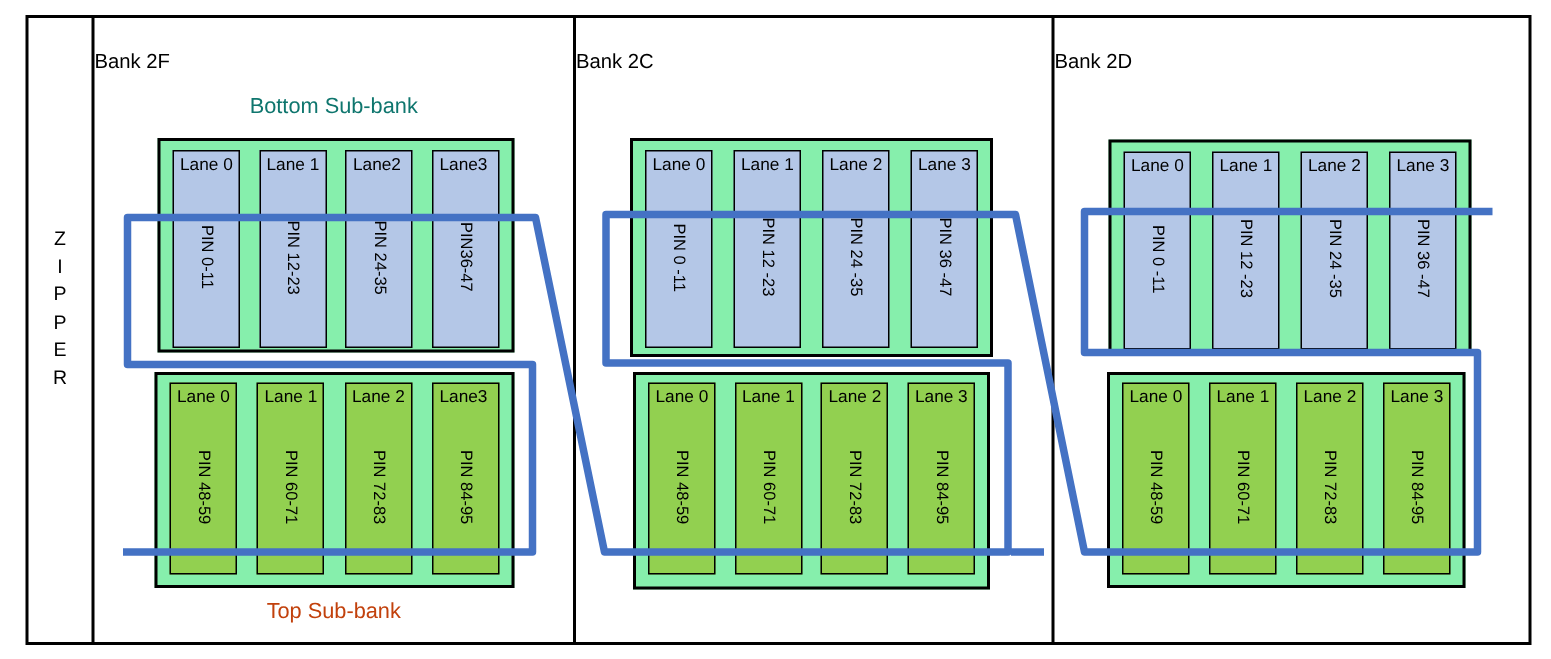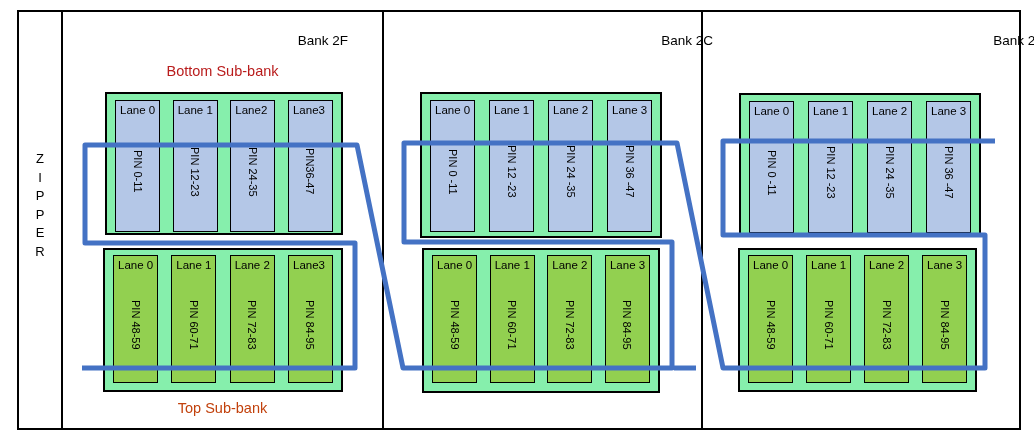--- a/index.html
+++ b/index.html
@@ -4,23 +4,23 @@
 <style>
   html,body{margin:0;padding:0;}
   body{
     width:1034px;height:439px;position:relative;background:#ffffff;
     font-family:"Liberation Sans",sans-serif;overflow:hidden;
   }
   .abs{position:absolute;}
   .outer-frame{left:17px;top:10px;width:1000px;height:416px;border:2px solid #000;background:#fff;}
   .vsep{top:10px;width:2px;height:420px;background:#000;}
   .zipper-col{left:17px;top:150px;width:46px;text-align:center;font-size:13px;line-height:18.5px;color:#000;}
-  .bank-title{top:33px;text-align:right;font-size:13.5px;color:#000;padding-right:34px;box-sizing:border-box;}
+  .bank-title{top:33px;text-align:left;font-size:13.5px;color:#000;padding-right:34px;box-sizing:border-box;}
   .subbank-label{text-align:center;font-size:14.5px;}
-  .subbank-label.bottom{color:#b91c1c;}
+  .subbank-label.bottom{color:#0f766e;}
   .subbank-label.top{color:#c2410c;}
   .box{border:2px solid #000;background:#86efac;box-sizing:border-box;
        display:flex;flex-direction:row;justify-content:space-between;
        padding:6px 8px 0 8px;}
   .lane{width:45px;border:1px solid #000;box-sizing:border-box;
         display:flex;flex-direction:column;}
   .lane.blue{background:#B4C7E7;height:132px;}
   .lane.green{background:#92D050;height:128px;}
   .lane-label{font-size:11.5px;color:#000;padding:3px 1px 0 4px;white-space:nowrap;}
   .lane-pin{flex:1;display:flex;align-items:center;justify-content:center;

